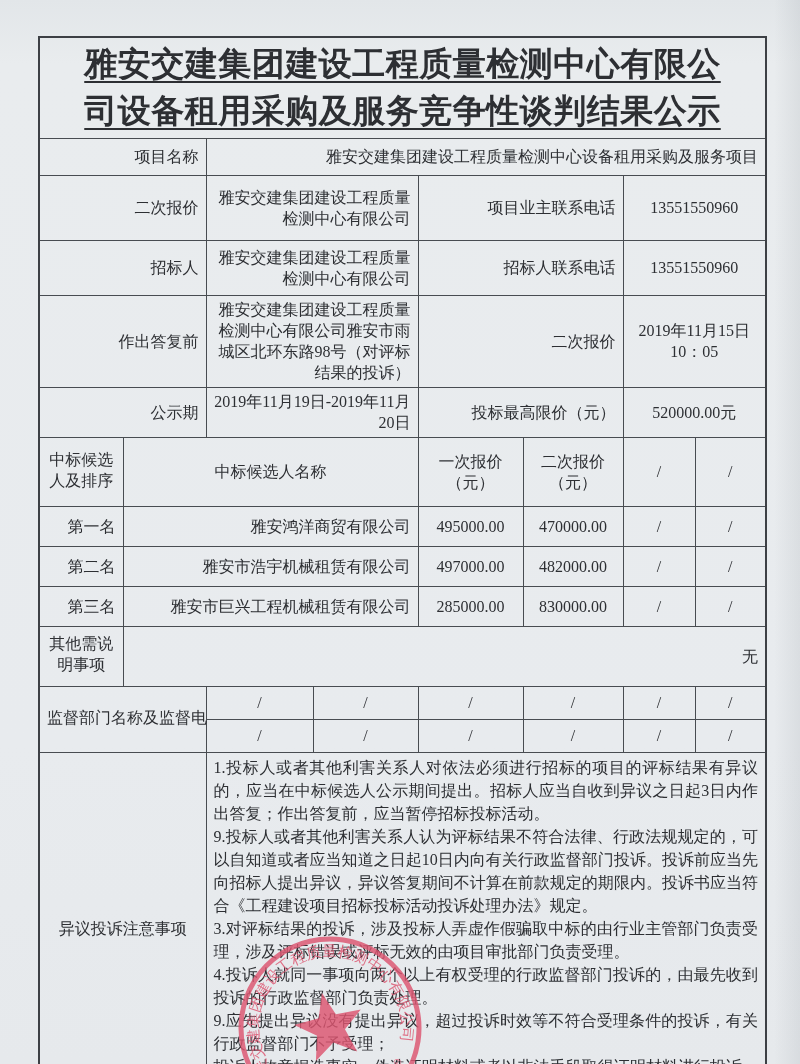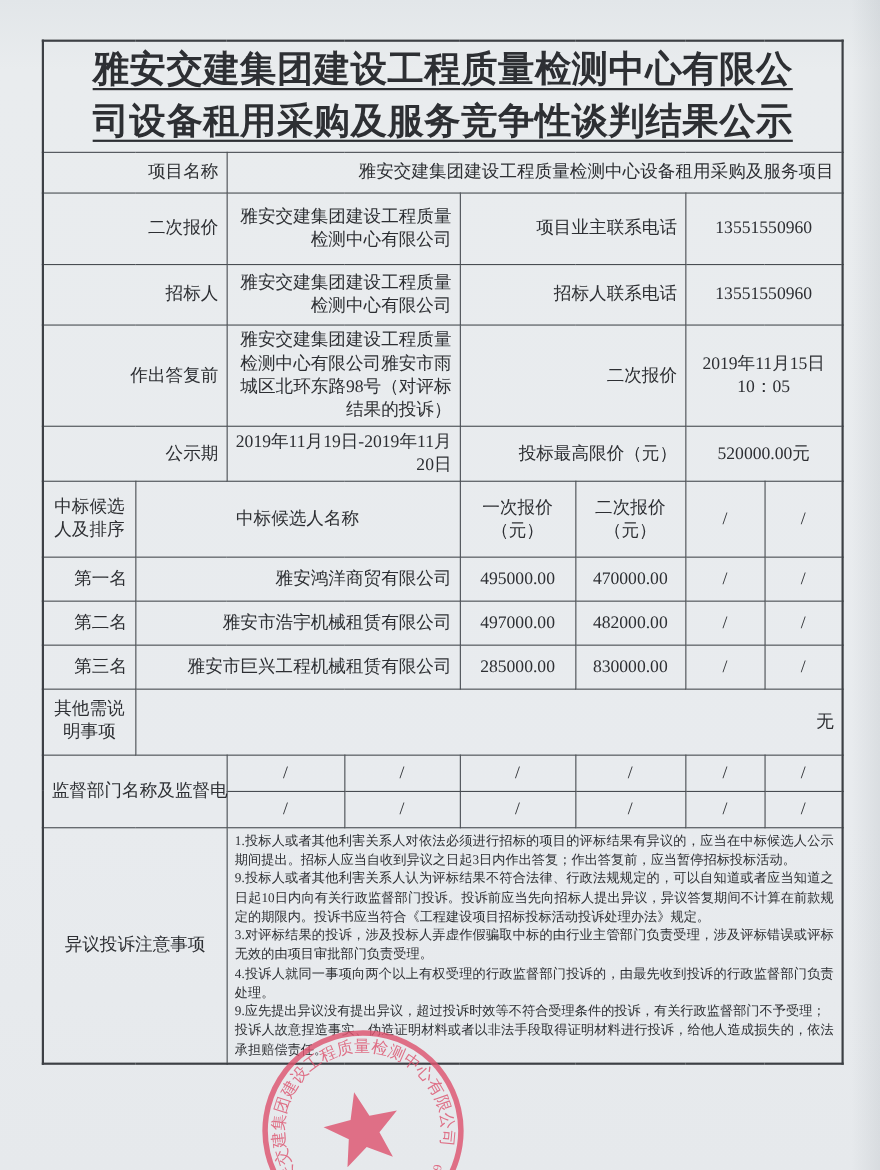--- a/index.html
+++ b/index.html
@@ -43,24 +43,24 @@
   td.ctr{text-align:center;}
   tr.r-name td{height:30px;}
   tr.r-owner td{height:58px;}
   tr.r-tender td{height:48px;}
   tr.r-open td{height:85px;}
   tr.r-public td{height:43px;}
   tr.r-chead td{height:62px;}
   tr.r-cand td{height:33px;}
   tr.r-other td{height:53px;}
   tr.r-sup td{height:26px;}
-  td.nowrap-clip{white-space:nowrap;}
+  td.nowrap-clip{white-space:nowrap;font-family:Liberation Mono, monospace;}
   .narrow{display:inline-block;max-width:72px;font-family:Liberation Mono, monospace;}
   .objection-body{padding:5px 10px 5px 12px;vertical-align:top;}
-  .objection-body p{margin:0;font-size:12px;line-height:1.44;text-align:justify;}
+  .objection-body p{margin:0;font-size:16px;line-height:1.44;text-align:justify;}
   .seal{position:absolute;left:225px;top:923px;pointer-events:none;}
 </style>
 </head>
 <body>
 
 <div class="page">
 
   <table class="doc">
     <colgroup>
       <col style="width:84px">

